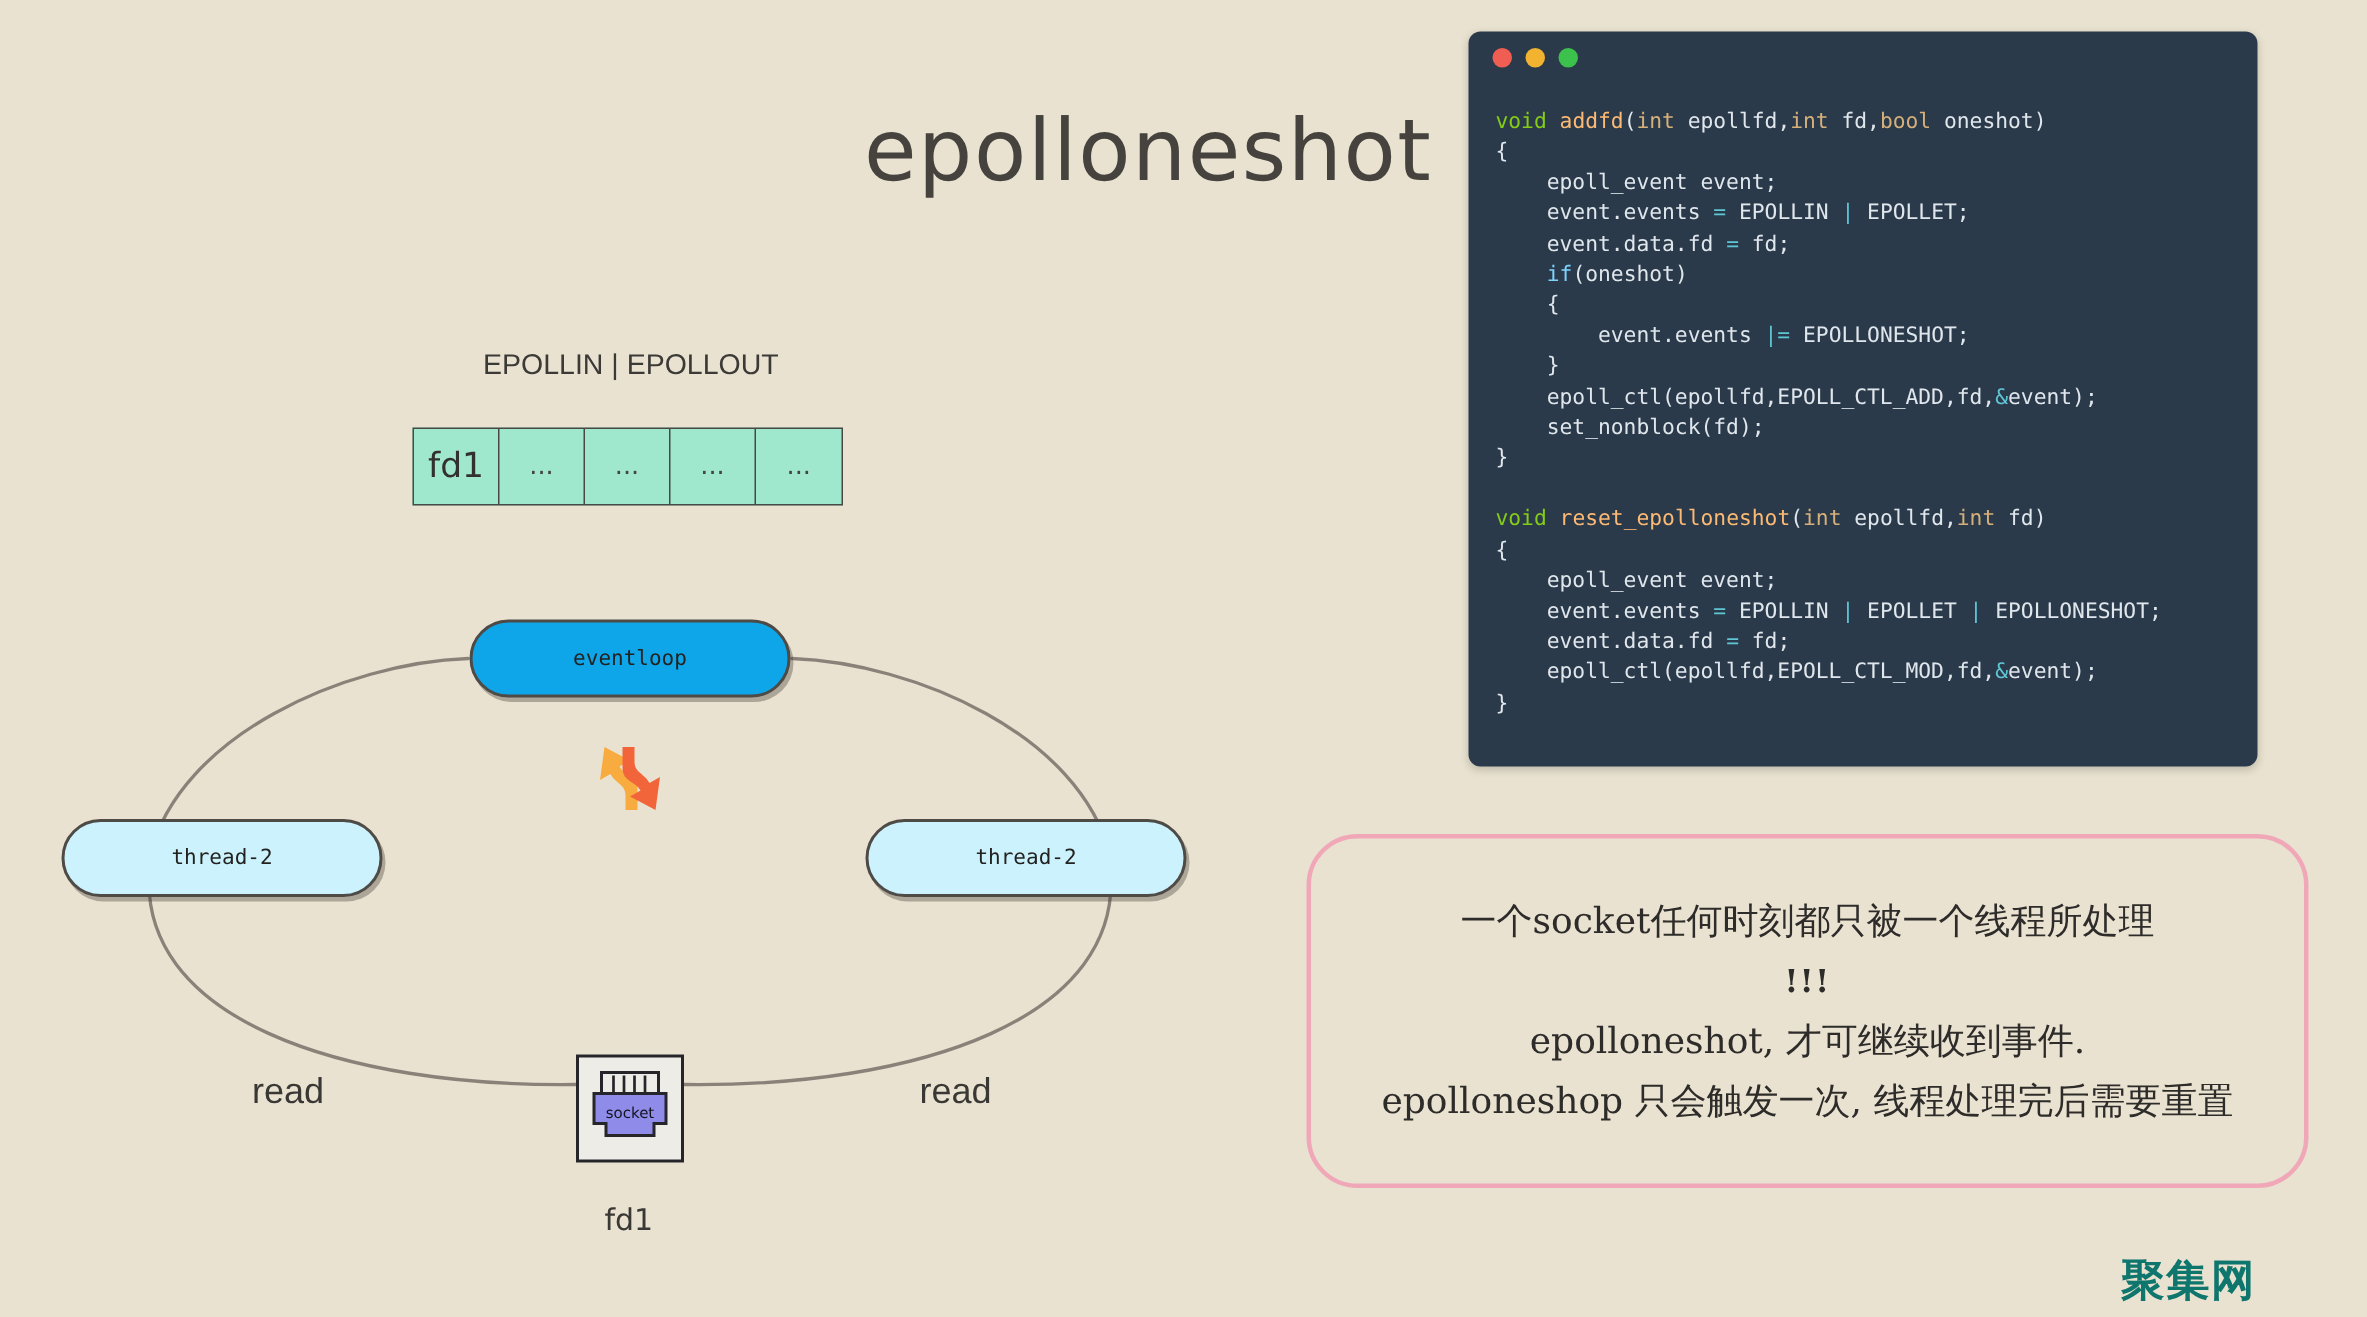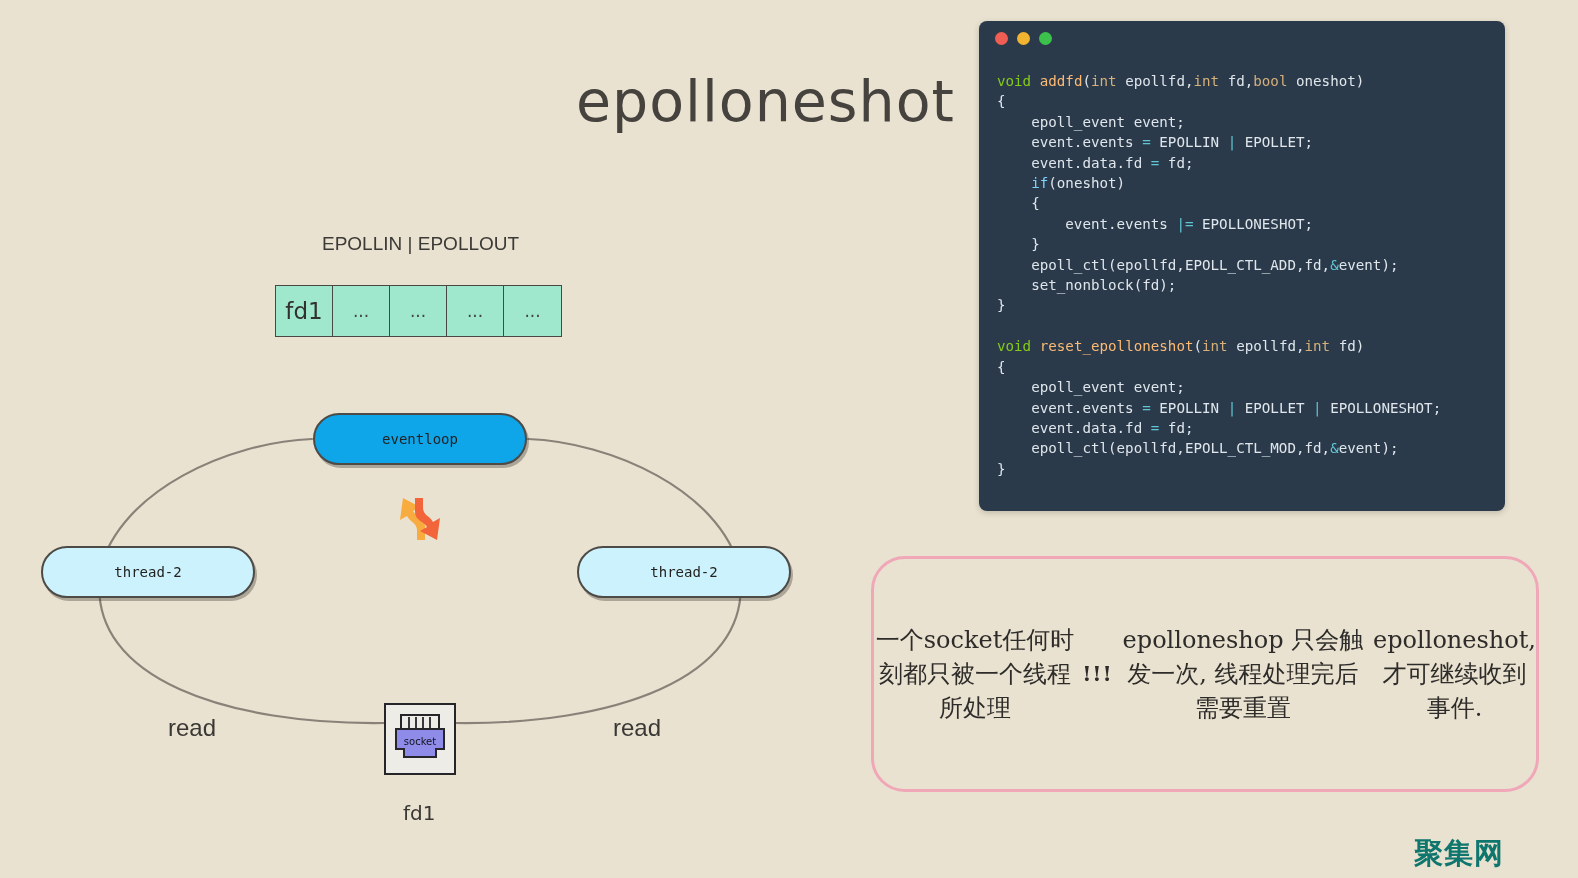--- a/index.html
+++ b/index.html
@@ -190,21 +190,21 @@
   #note-box {
     position: absolute;
     left: 871px;
     top: 556px;
     width: 668px;
     height: 236px;
     box-sizing: border-box;
     border: 3px solid #f0a8b8;
     border-radius: 34px;
     display: flex;
-    flex-direction: row;
+    flex-direction: column;
     align-items: center;
     justify-content: center;
     gap: 6px;
   }
   .note-line {
     font-family: "DejaVu Serif", serif;
     font-size: 24px;
     color: #2e2c2a;
     text-align: center;
     line-height: 34px;
@@ -291,17 +291,17 @@
     <span class="dot red"></span>
     <span class="dot yellow"></span>
     <span class="dot green"></span>
   </div>
   <div id="code-body"><div><span class="tok-kw">void </span><span class="tok-fn">addfd</span><span class="tok-pl">(</span><span class="tok-type">int</span><span class="tok-pl"> epollfd,</span><span class="tok-type">int</span><span class="tok-pl"> fd,</span><span class="tok-type">bool</span><span class="tok-pl"> oneshot)</span></div><div><span class="tok-pl">{</span></div><div><span class="tok-pl">    epoll_event event;</span></div><div><span class="tok-pl">    event.events </span><span class="tok-op">=</span><span class="tok-pl"> EPOLLIN </span><span class="tok-op">|</span><span class="tok-pl"> EPOLLET;</span></div><div><span class="tok-pl">    event.data.fd </span><span class="tok-op">=</span><span class="tok-pl"> fd;</span></div><div><span class="tok-pl">    </span><span class="tok-if">if</span><span class="tok-pl">(oneshot)</span></div><div><span class="tok-pl">    {</span></div><div><span class="tok-pl">        event.events </span><span class="tok-op">|=</span><span class="tok-pl"> EPOLLONESHOT;</span></div><div><span class="tok-pl">    }</span></div><div><span class="tok-pl">    epoll_ctl(epollfd,EPOLL_CTL_ADD,fd,</span><span class="tok-op">&amp;</span><span class="tok-pl">event);</span></div><div><span class="tok-pl">    set_nonblock(fd);</span></div><div><span class="tok-pl">}</span></div><div>&nbsp;</div><div><span class="tok-kw">void </span><span class="tok-fn">reset_epolloneshot</span><span class="tok-pl">(</span><span class="tok-type">int</span><span class="tok-pl"> epollfd,</span><span class="tok-type">int</span><span class="tok-pl"> fd)</span></div><div><span class="tok-pl">{</span></div><div><span class="tok-pl">    epoll_event event;</span></div><div><span class="tok-pl">    event.events </span><span class="tok-op">=</span><span class="tok-pl"> EPOLLIN </span><span class="tok-op">|</span><span class="tok-pl"> EPOLLET </span><span class="tok-op">|</span><span class="tok-pl"> EPOLLONESHOT;</span></div><div><span class="tok-pl">    event.data.fd </span><span class="tok-op">=</span><span class="tok-pl"> fd;</span></div><div><span class="tok-pl">    epoll_ctl(epollfd,EPOLL_CTL_MOD,fd,</span><span class="tok-op">&amp;</span><span class="tok-pl">event);</span></div><div><span class="tok-pl">}</span></div></div>
 </div>
 
 <div id="note-box">
   <div class="note-line">一个socket任何时刻都只被一个线程所处理</div>
   <div class="note-line bang">!!!</div>
+  <div class="note-line">epolloneshot, 才可继续收到事件.</div>
   <div class="note-line">epolloneshop 只会触发一次, 线程处理完后需要重置</div>
-  <div class="note-line">epolloneshot, 才可继续收到事件.</div>
 </div>
 
 <div id="watermark">聚集网</div>
 
 </body></html>

